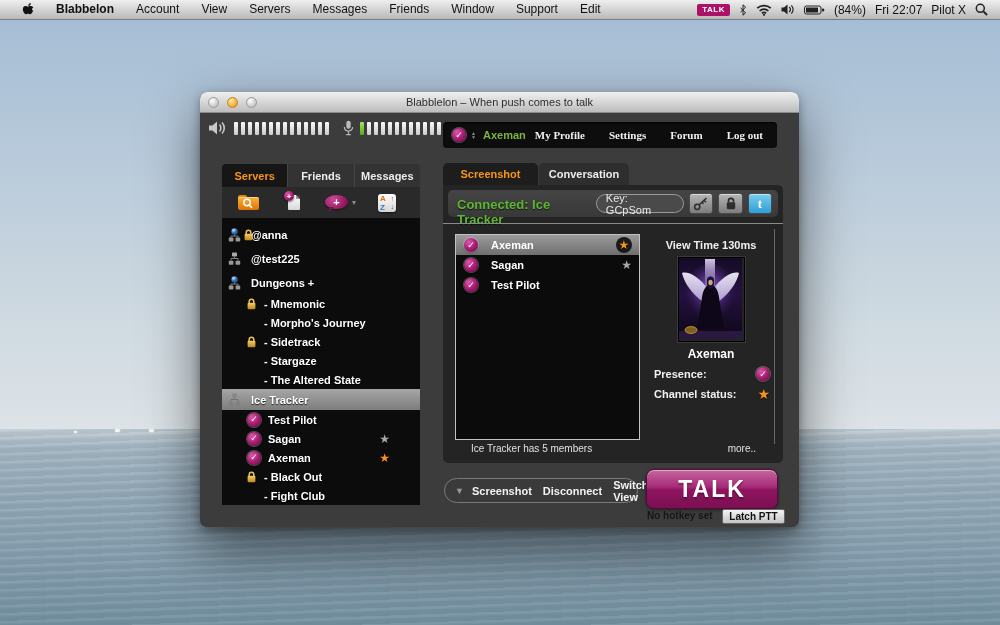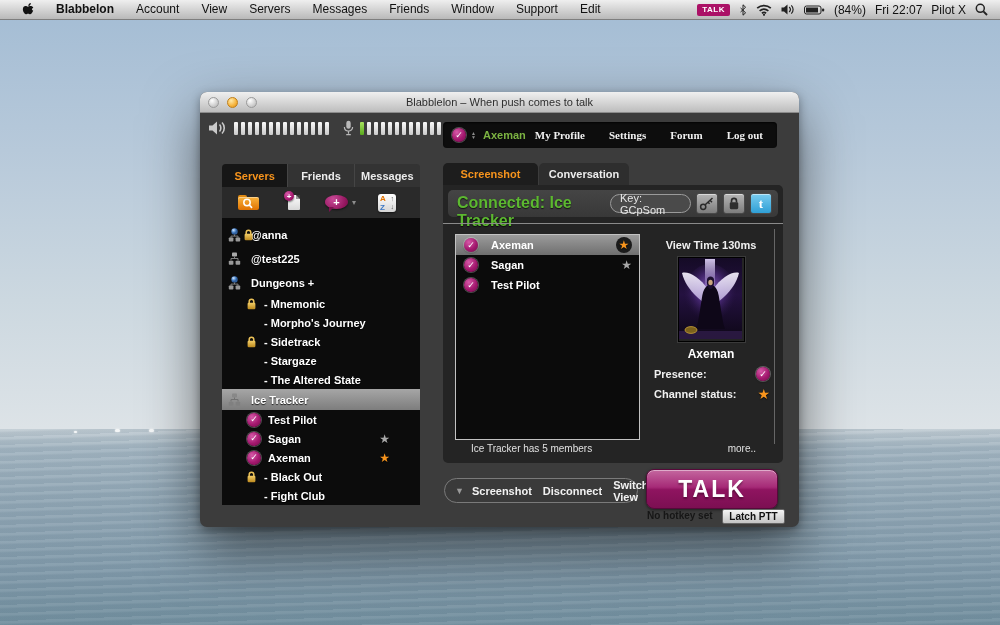--- a/index.html
+++ b/index.html
@@ -110,21 +110,21 @@
   
   .rtabs{position:absolute;left:243px;top:71px;height:22px;display:flex;}
   .rtab{display:flex;align-items:center;justify-content:center;font-size:11px;font-weight:bold;
     color:#ededed;background:#2e2e2e;border-radius:5px 5px 0 0;margin-right:1px;cursor:default;}
   .rtab.c1{width:95px;} .rtab.c2{width:90px;}
   .rtab.active{background:#1d1d1d;color:#f7941d;}
   .rpanel{position:absolute;left:243px;top:93px;width:340px;height:278px;background:#242424;
     border-radius:0 5px 5px 5px;}
   .connbar{position:absolute;left:5px;top:5px;width:330px;height:27px;background:linear-gradient(#454545,#383838);
     border-radius:5px;display:flex;align-items:center;}
-  .connected{color:#5cb830;font-weight:bold;font-size:16px;margin-left:9px;text-shadow:0 1px 1px rgba(0,0,0,.7);margin-top:16px;}
+  .connected{color:#5cb830;font-weight:bold;font-size:13px;margin-left:9px;text-shadow:0 1px 1px rgba(0,0,0,.7);margin-top:16px;}
   .keypill{margin-left:auto;height:17px;border:1px solid #9a9a9a;border-radius:10px;background:#4a4a4a;
     color:#e8e8e8;font-size:11px;display:flex;align-items:center;padding:0 9px;}
   .sqbtn{width:23px;height:19px;border-radius:3px;margin-left:5px;display:flex;align-items:center;
     justify-content:center;background:linear-gradient(#b5b5b5,#7d7d7d);border:1px solid #4a4a4a;
     box-shadow:inset 0 1px 0 rgba(255,255,255,.5);}
   .sqbtn.tw{background:linear-gradient(#79ccef,#2f9fd6);margin-right:6px;}
   .sqbtn.tw b{color:#fff;font-size:13px;font-family:"Liberation Serif","DejaVu Serif",serif;line-height:1;}
   .conn-divider{position:absolute;left:0;top:38px;width:340px;height:1px;background:#8a8a8a;}
   .memberbox{position:absolute;left:12px;top:49px;width:185px;height:206px;background:#0b0b0b;
     border:1px solid #c2c2c2;box-sizing:border-box;}

